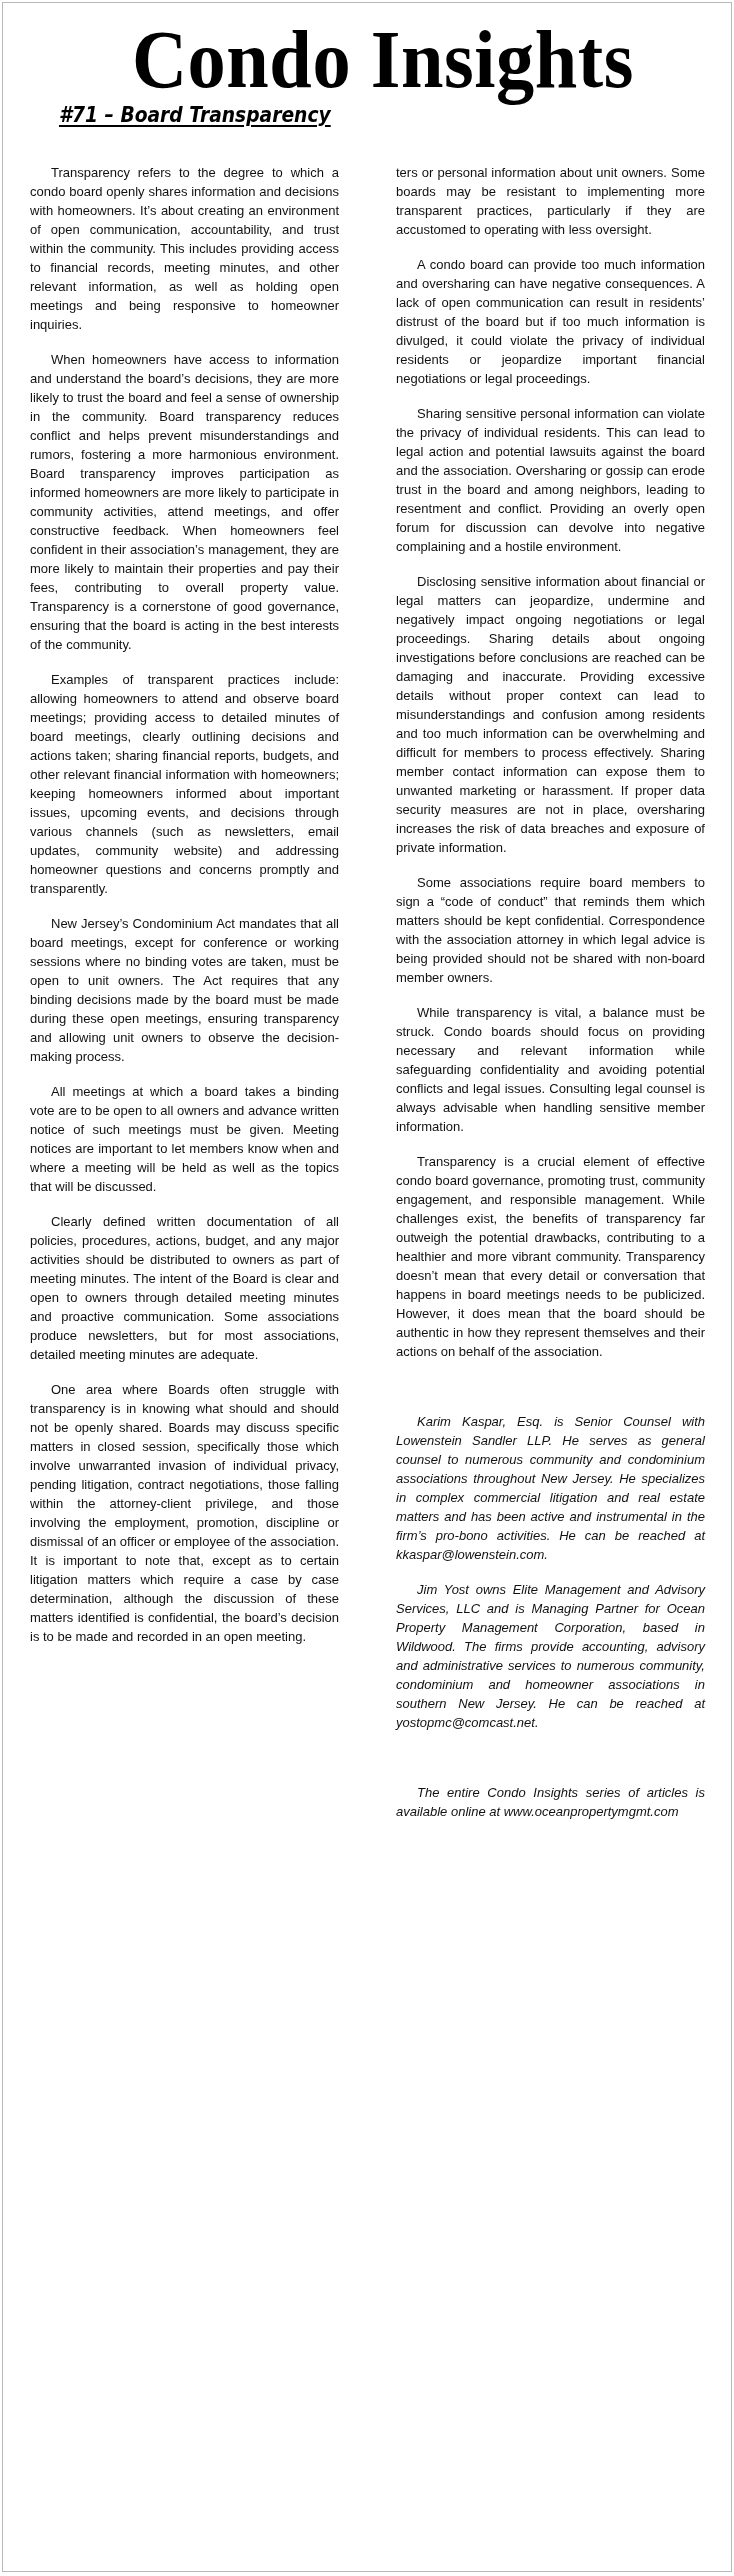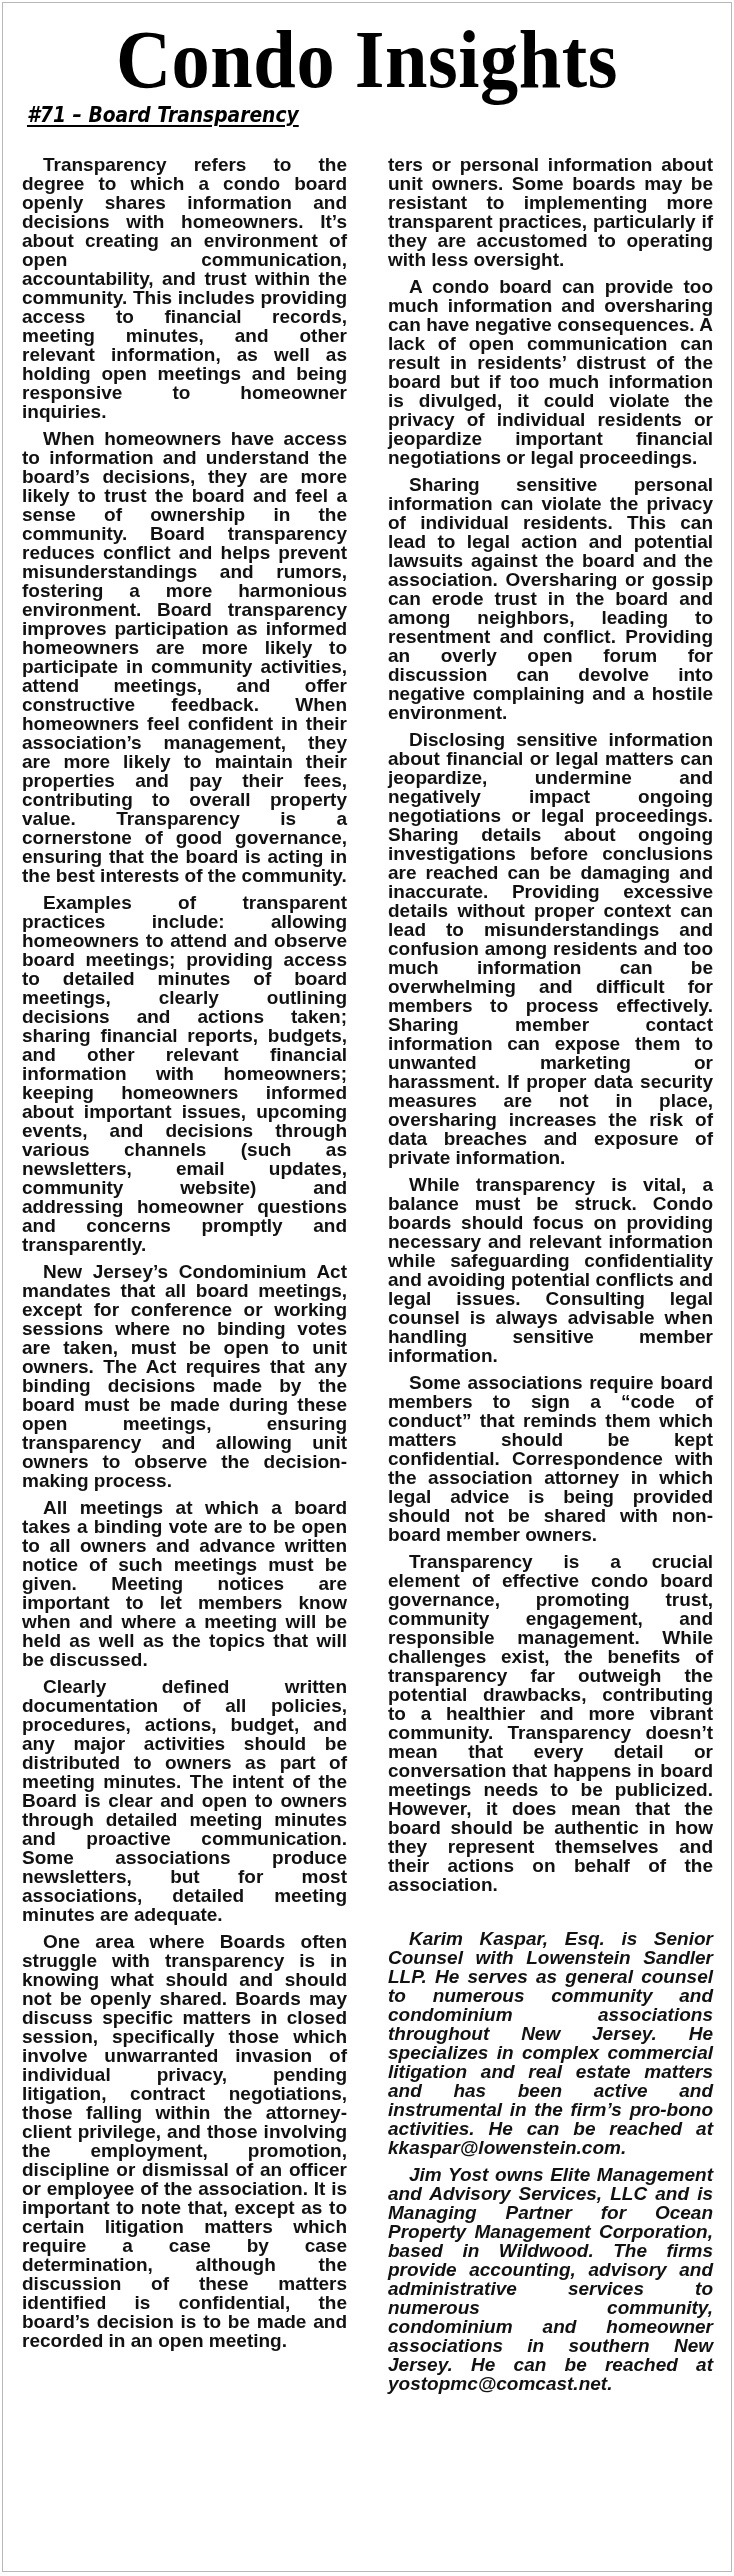--- a/index.html
+++ b/index.html
@@ -1,41 +1,41 @@
 <!DOCTYPE html>
 <html style="font-size:8.9px"><head>
 <meta charset="utf-8">
 <style>
   html, body { margin: 0; padding: 0; background: #ffffff; }
   body { width: 735px; height: 2576px; overflow: hidden; position: relative; }
   .frame {
     position: absolute; left: 1.7px; top: 1.7px; width: 730px; height: 2570px;
-    border: 1.1px solid #b8b8b8; box-sizing: border-box; background: #fff;
+    border: 1.1px solid #b8b8b8; box-sizing: border-box; background: #fff; padding-left: 32px;
   }
   .masthead {
     text-align: center; font-family: "Liberation Serif", "DejaVu Serif", serif;
     font-size: 83px; line-height: 1; margin: 0; padding-top: 15.5px;
     transform: scaleX(0.92); transform-origin: center; color: #000; letter-spacing: 0.6px;
   }
   .subtitle {
     text-align: left; margin-top: 1.1px;
   }
   .subtitle span {
     font-family: "DejaVu Sans", sans-serif; font-weight: bold; font-style: italic;
     font-size: 22px; text-decoration: underline; text-decoration-thickness: 2.2px;
     text-underline-offset: 3.3px; color: #000; display: inline-block; transform: scaleX(0.85);
   }
   .columns {
     position: absolute; top: 147px; left: 14px; width: 707px;
     display: flex; justify-content: space-between;
   }
   .col { width: 341px; }
   .col p {
-    font-family: "Liberation Sans", sans-serif; font-size: 19px; line-height: 19px;
-    text-align: justify; hyphens: auto; margin: 8px; text-indent: 21px; color: #111; font-weight: bold;
+    font-family: "Liberation Sans", sans-serif; font-size: 13px; line-height: 19px;
+    text-align: justify; hyphens: auto; margin: 16px; text-indent: 21px; color: #111;
   }
   .col p.cont { text-indent: 0; }
   .col p.bio { font-style: italic; }
   .spacer { height: 19px; }
 </style>
 </head>
 <body>
 
 <div class="frame">
   <h1 class="masthead">Condo Insights</h1>
@@ -52,22 +52,23 @@
     <p>New Jersey’s Condominium Act mandates that all board meetings, except for conference or working sessions where no binding votes are taken, must be open to unit owners. The Act requires that any binding decisions made by the board must be made during these open meetings, ensuring transparency and allowing unit owners to observe the decision-making process.</p>
     <p>All meetings at which a board takes a binding vote are to be open to all owners and advance written notice of such meetings must be given. Meeting notices are important to let members know when and where a meeting will be held as well as the topics that will be discussed.</p>
     <p>Clearly defined written documentation of all policies, procedures, actions, budget, and any major activities should be distributed to owners as part of meeting minutes. The intent of the Board is clear and open to owners through detailed meeting minutes and proactive communication. Some associations produce newsletters, but for most associations, detailed meeting minutes are adequate.</p>
     <p>One area where Boards often struggle with transparency is in knowing what should and should not be openly shared. Boards may discuss specific matters in closed session, specifically those which involve unwarranted invasion of individual privacy, pending litigation, contract negotiations, those falling within the attorney-client privilege, and those involving the employment, promotion, discipline or dismissal of an officer or employee of the association. It is important to note that, except as to certain litigation matters which require a case by case determination, although the discussion of these matters identified is confidential, the board’s decision is to be made and recorded in an open meeting.</p>
   </div>
   <div class="col">
     <p class="cont">ters or personal information about unit owners. Some boards may be resistant to implementing more transparent practices, particularly if they are accustomed to operating with less oversight.</p>
     <p>A condo board can provide too much information and oversharing can have negative consequences. A lack of open communication can result in residents’ distrust of the board but if too much information is divulged, it could violate the privacy of individual residents or jeopardize important financial negotiations or legal proceedings.</p>
     <p>Sharing sensitive personal information can violate the privacy of individual residents. This can lead to legal action and potential lawsuits against the board and the association. Oversharing or gossip can erode trust in the board and among neighbors, leading to resentment and conflict. Providing an overly open forum for discussion can devolve into negative complaining and a hostile environment.</p>
     <p>Disclosing sensitive information about financial or legal matters can jeopardize, undermine and negatively impact ongoing negotiations or legal proceedings. Sharing details about ongoing investigations before conclusions are reached can be damaging and inaccurate. Providing excessive details without proper context can lead to misunderstandings and confusion among residents and too much information can be overwhelming and difficult for members to process effectively. Sharing member contact information can expose them to unwanted marketing or harassment. If proper data security measures are not in place, oversharing increases the risk of data breaches and exposure of private information.</p>
+    <p>Some associations require board members to sign a “code of conduct” that reminds them which matters should be kept confidential. Correspondence with the association attorney in which legal advice is being provided should not be shared with non-board member owners.</p>
     <p>While transparency is vital, a balance must be struck. Condo boards should focus on providing necessary and relevant information while safeguarding confidentiality and avoiding potential conflicts and legal issues. Consulting legal counsel is always advisable when handling sensitive member information.</p>
-    <p>Some associations require board members to sign a “code of conduct” that reminds them which matters should be kept confidential. Correspondence with the association attorney in which legal advice is being provided should not be shared with non-board member owners.</p>
     <p>Transparency is a crucial element of effective condo board governance, promoting trust, community engagement, and responsible management. While challenges exist, the benefits of transparency far outweigh the potential drawbacks, contributing to a healthier and more vibrant community. Transparency doesn’t mean that every detail or conversation that happens in board meetings needs to be publicized. However, it does mean that the board should be authentic in how they represent themselves and their actions on behalf of the association.</p>
     <div class="spacer"></div>
     <p class="bio">Karim Kaspar, Esq. is Senior Counsel with Lowenstein Sandler LLP. He serves as general counsel to numerous community and condominium associations throughout New Jersey. He specializes in complex commercial litigation and real estate matters and has been active and instrumental in the firm’s pro-bono activities. He can be reached at kkaspar@lowenstein.com.</p>
     <p class="bio">Jim Yost owns Elite Management and Advisory Services, LLC and is Managing Partner for Ocean Property Management Corporation, based in Wildwood. The firms provide accounting, advisory and administrative services to numerous community, condominium and homeowner associations in southern New Jersey. He can be reached at yostopmc@comcast.net.</p>
     <div class="spacer"></div>
+    <p class="bio">The entire Condo Insights series of articles is available online at www.oceanpropertymgmt.com</p>
   </div>
 </div>
 
 
 </body></html>

